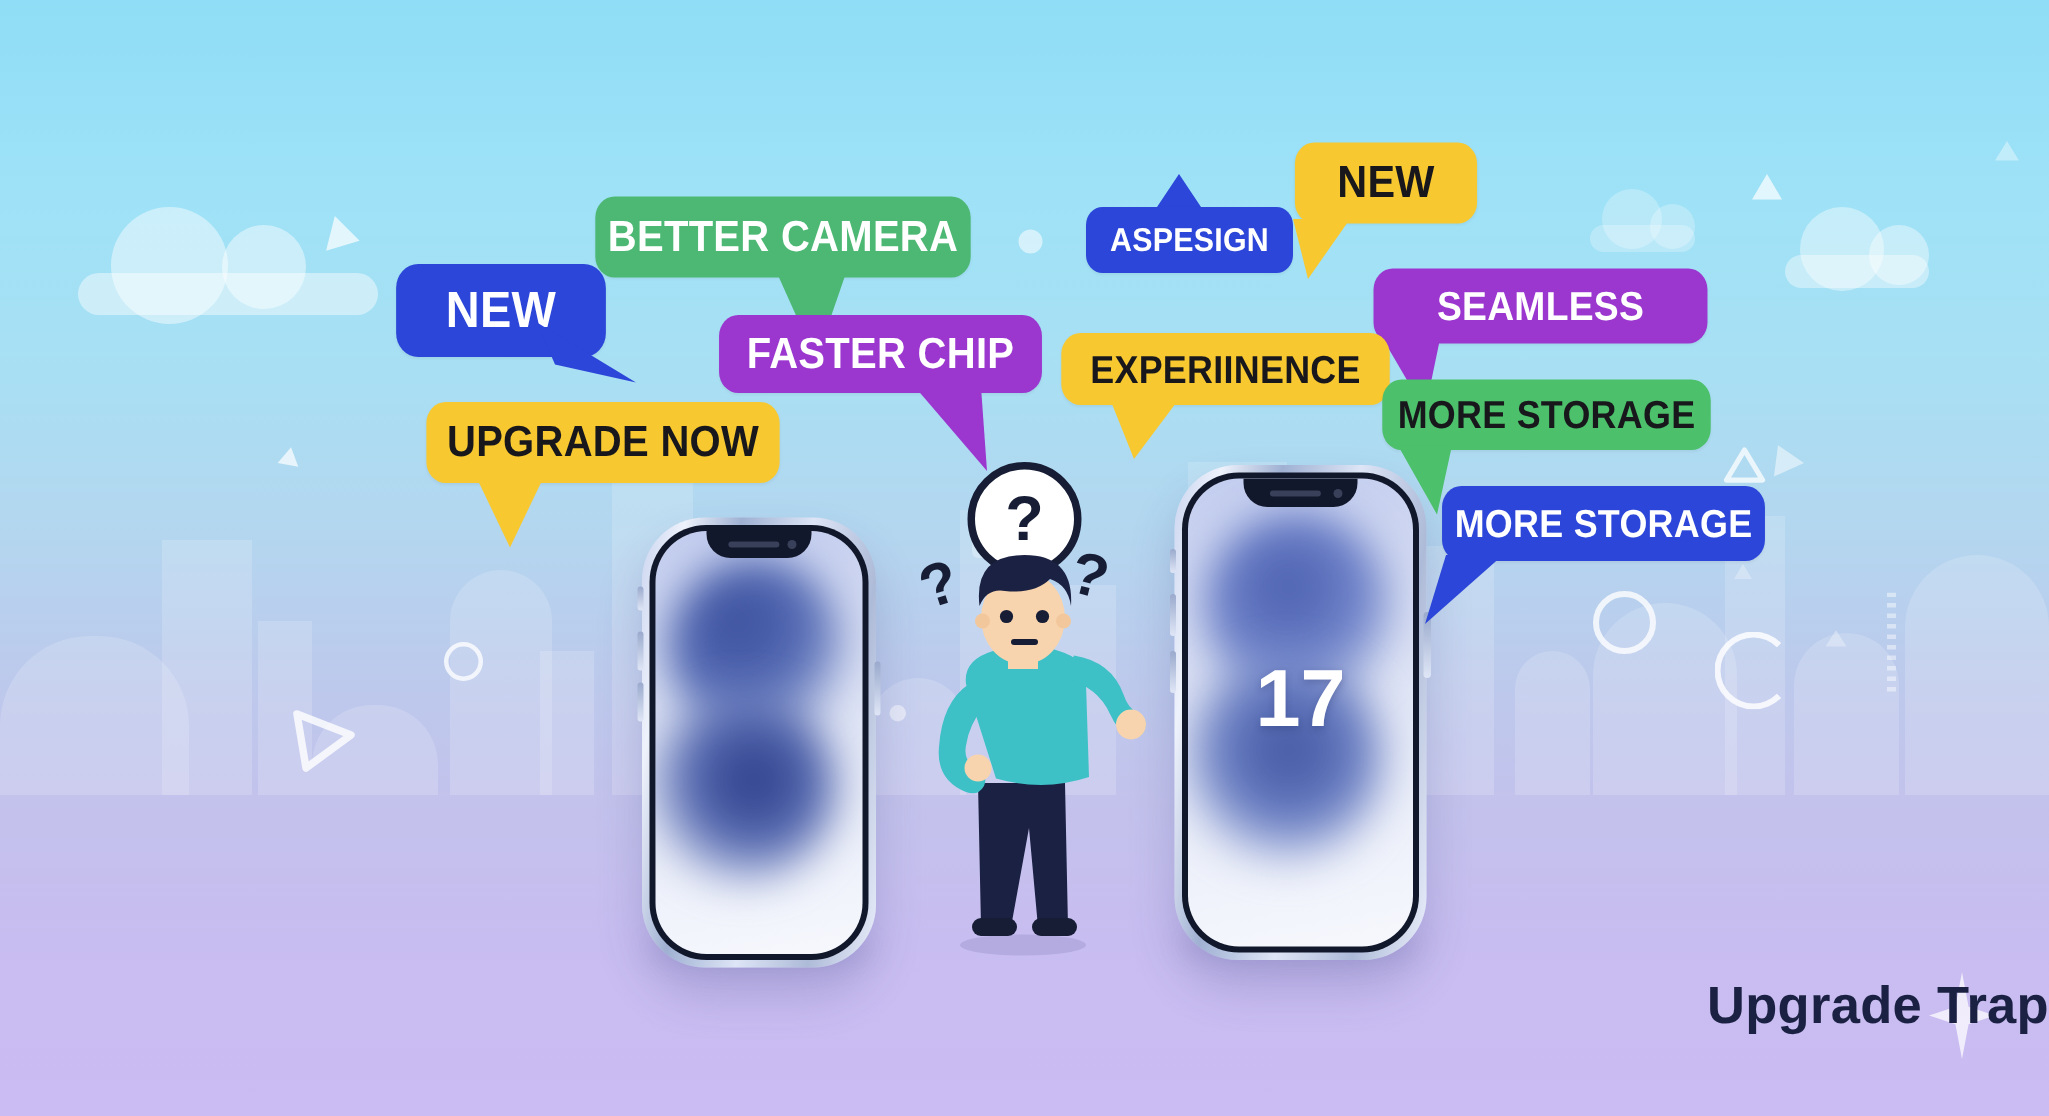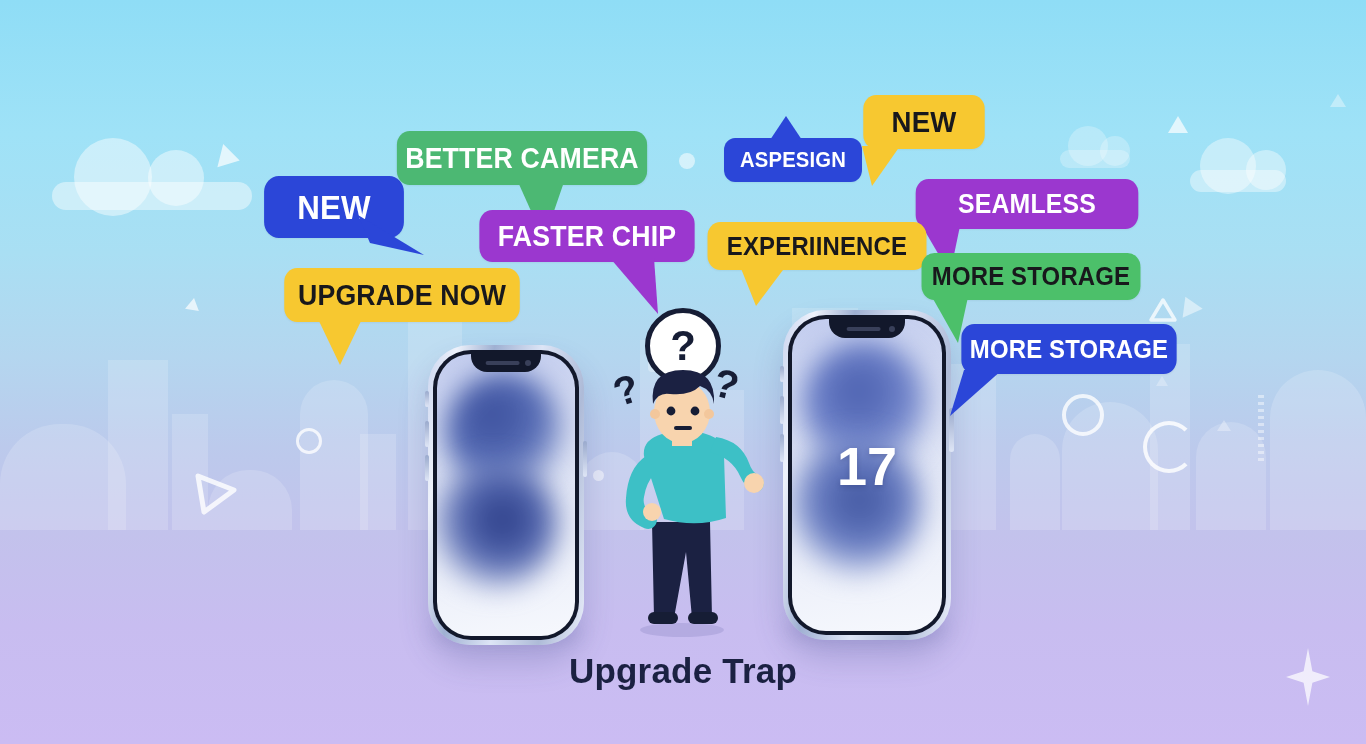--- a/index.html
+++ b/index.html
@@ -230,21 +230,21 @@
     position:absolute;
     color:#161d35;
     font-weight:700;
     font-family:"Liberation Sans", sans-serif;
   }
 
   
   .caption {
     position:absolute;
     left:0; right:0;
-    text-align:center;
+    text-align:right;
     color:#1b2142;
     font-size: 35px;
     font-weight: 600;
     letter-spacing: 0.2px;
   }
 </style>
 </head>
 <body>
 
 <div id="scene">

